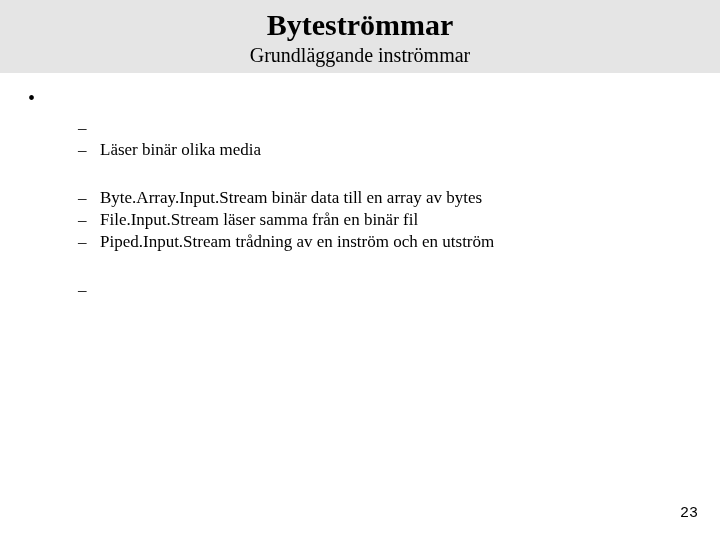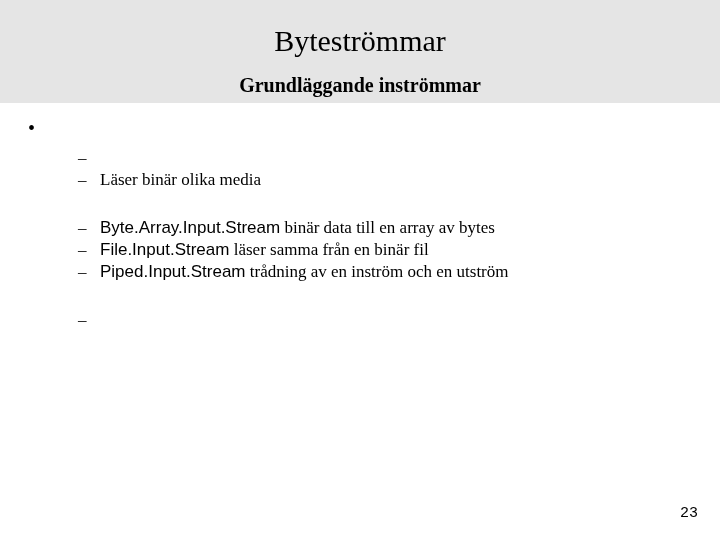--- a/index.html
+++ b/index.html
@@ -14,27 +14,27 @@
     overflow: hidden;
   }
   .header-band {
     background: #e5e5e5;
     width: 100%;
     padding: 8px 0 6px 0;
     text-align: center;
   }
   .title {
     font-size: 30px;
-    margin: 16px;
-    font-weight: normal;
+    margin: 0;
+    font-weight: bold;
   }
   .subtitle {
     font-size: 20px;
     margin: 2px 0 0 0;
-    font-weight: bold;
+    font-weight: normal;
   }
   .content {
     padding: 14px 0 0 28px;
   }
   .bullet-row {
     display: flex;
     align-items: baseline;
     font-size: 20px;
     margin-bottom: 8px;
   }
@@ -52,21 +52,21 @@
     margin: 2px 0;
   }
   .dash {
     width: 22px;
     flex: 0 0 22px;
   }
   .group-gap {
     height: 24px;
   }
   .mono {
-    font-family: Liberation Sans, sans-serif;
+    font-family: Liberation Serif, serif;
   }
   .page-num {
     position: absolute;
     right: 22px;
     bottom: 18px;
     font-size: 15px;
     font-family: Liberation Mono, monospace;
   }
 </style>
 </head>

